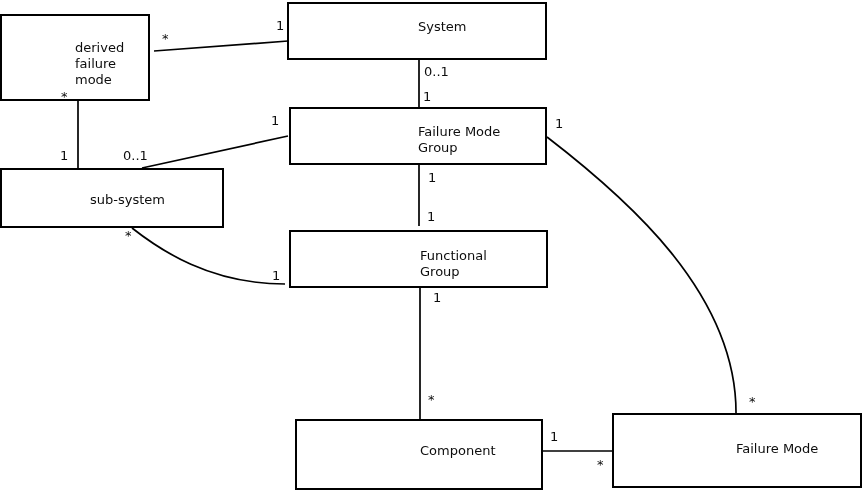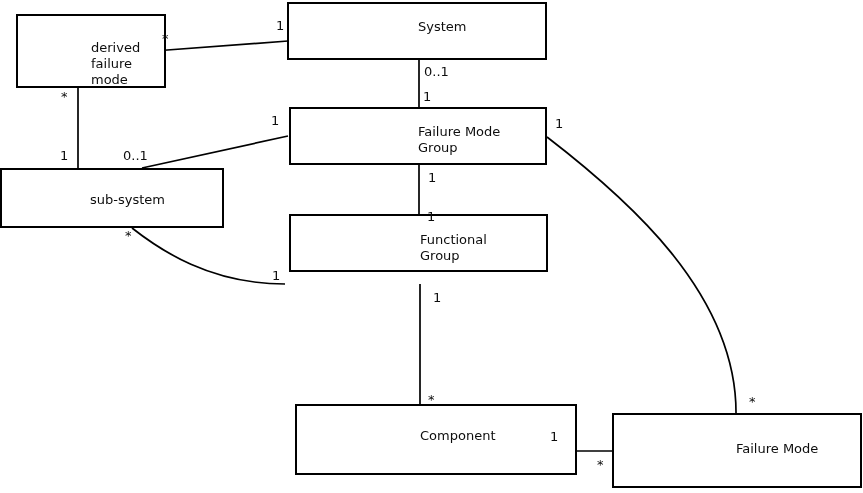--- a/index.html
+++ b/index.html
@@ -44,45 +44,45 @@
     <line x1="419" y1="60" x2="419" y2="107"></line>
     <line x1="78" y1="88" x2="78" y2="168"></line>
     <line x1="142" y1="168" x2="288" y2="136"></line>
     <line x1="419" y1="165" x2="419" y2="226"></line>
     <path d="M547,137 C625,197 737,293 736,414"></path>
     <path d="M132,228 C160,250 210,284 285,284"></path>
     <line x1="420" y1="284" x2="420" y2="419"></line>
     <line x1="543" y1="451" x2="612" y2="451"></line>
   </svg>
 
-  <div class="node" style="left:16px;top:14px;width:150px;height:74px;">
+  <div class="node" style="left:0;top:14px;width:150px;height:87px;">
     <span class="nlabel" style="left:73px;top:24px;">derived
 failure
 mode</span>
   </div>
 
   <div class="node" style="left:287px;top:2px;width:260px;height:58px;">
     <span class="nlabel" style="left:129px;top:15px;">System</span>
   </div>
 
   <div class="node" style="left:289px;top:107px;width:258px;height:58px;">
     <span class="nlabel" style="left:127px;top:15px;">Failure Mode
 Group</span>
   </div>
 
   <div class="node" style="left:0px;top:168px;width:224px;height:60px;">
     <span class="nlabel" style="left:88px;top:22px;">sub-system</span>
   </div>
 
-  <div class="node" style="left:289px;top:214px;width:259px;height:58px;text-decoration:underline;">
+  <div class="node" style="left:289px;top:230px;width:259px;height:58px;text-decoration:underline;">
     <span class="nlabel" style="left:129px;top:16px;">Functional
 Group</span>
   </div>
 
-  <div class="node" style="left:295px;top:404px;width:282px;height:71px;">
+  <div class="node" style="left:295px;top:419px;width:248px;height:71px;">
     <span class="nlabel" style="left:123px;top:22px;">Component</span>
   </div>
 
   <div class="node" style="left:612px;top:413px;width:250px;height:75px;">
     <span class="nlabel" style="left:122px;top:26px;">Failure Mode</span>
   </div>
 
   <span class="mult" style="left:276px;top:19px;">1</span>
   <span class="mult" style="left:162px;top:32px;">*</span>
 

